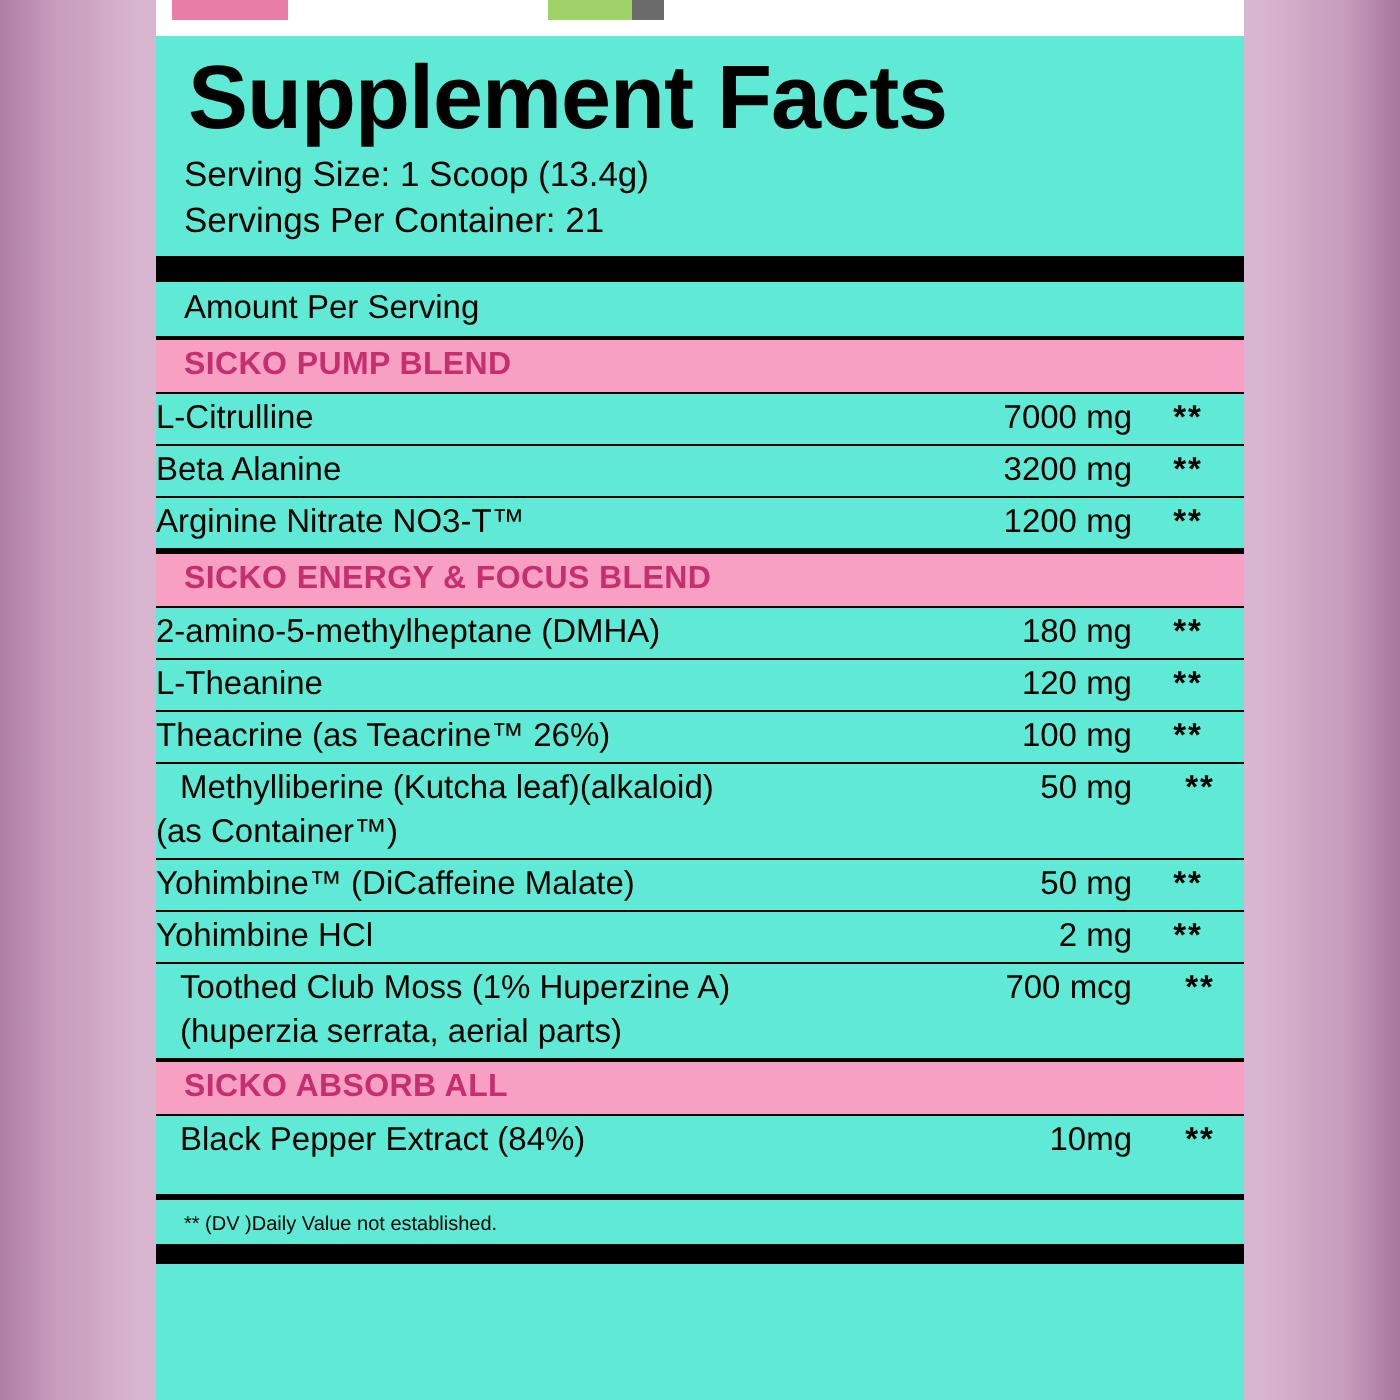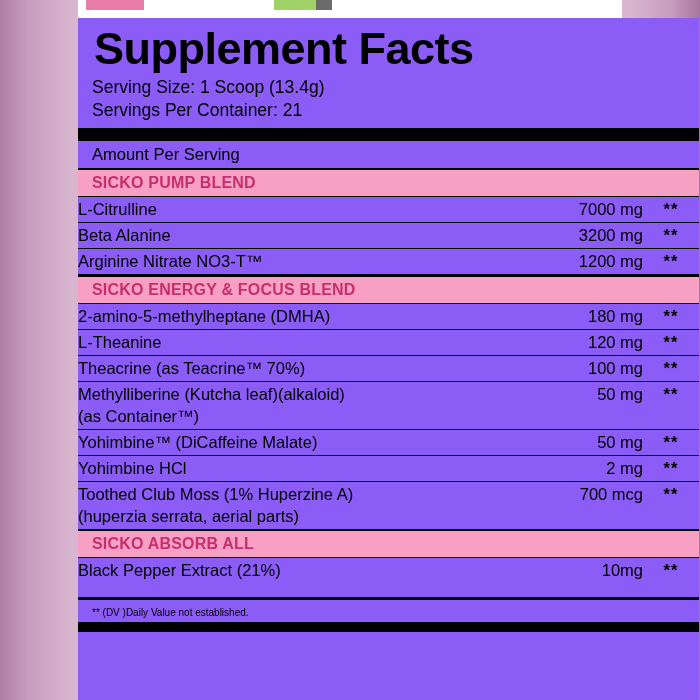--- a/index.html
+++ b/index.html
@@ -39,23 +39,23 @@
     width: 42px; height: 14px; background: #9fd36a;
   }
   .topstrip .sw3 {
     position: absolute; left: 238px; top: -4px;
     width: 16px; height: 14px; background: #6b6b6b;
   }
 
   .panel {
     position: absolute;
     top: 18px; left: 78px;
-    width: 621px;
+    width: 544px;
     height: 682px;
-    background: #8b5cf6;
+    background: #5eead4;
     z-index: 2;
     padding: 0;
   }
 
   .inner { padding: 0 14px; }
 
   .sf-title {
     font-family: "Liberation Sans", sans-serif;
     font-weight: bold;
     font-size: 45px;
@@ -109,21 +109,21 @@
     border-collapse: collapse;
     table-layout: fixed;
   }
   table.rows td {
     font-size: 16.5px;
     color: #000;
     padding: 3px 0 3px 0;
     vertical-align: top;
     border-bottom: 1.2px solid #000;
   }
-  table.rows tr.norule td { border-bottom: none; }
+  table.rows tr.norule td { border-bottom: none; padding-left: 12px; }
   table.rows tr.cont td { padding-top: 0; }
   td.nm { padding-left: 14px; }
   td.amt { text-align: right; width: 120px; padding-right: 18px; white-space: nowrap; margin-top: 22px; }
   td.dv  { text-align: center; width: 56px; font-weight: bold; letter-spacing: 1px; }
   .footnote {
     font-size: 10px;
     color: #000;
     padding: 7px 0 0 14px;
   }
   .bottomrule { height: 10px; background: #000; margin-top: 4px; }
@@ -182,21 +182,21 @@
         <td class="nm">2-amino-5-methylheptane (DMHA)</td>
         <td class="amt">180 mg</td>
         <td class="dv">**</td>
       </tr>
       <tr>
         <td class="nm">L-Theanine</td>
         <td class="amt">120 mg</td>
         <td class="dv">**</td>
       </tr>
       <tr>
-        <td class="nm">Theacrine (as Teacrine™ 70%)</td>
+        <td class="nm">Theacrine (as Teacrine™ 26%)</td>
         <td class="amt">100 mg</td>
         <td class="dv">**</td>
       </tr>
       <tr class="norule">
         <td class="nm">Methylliberine (Kutcha leaf)(alkaloid)</td>
         <td class="amt">50 mg</td>
         <td class="dv">**</td>
       </tr>
       <tr class="cont">
         <td class="nm">(as Container™)</td>
@@ -223,21 +223,21 @@
         <td class="amt"></td>
         <td class="dv"></td>
       </tr>
     </tbody>
       </table>
 
     <div class="blend absorb">SICKO ABSORB ALL</div>
     <table class="rows">
       <tbody>
           <tr class="norule">
-        <td class="nm">Black Pepper Extract (21%)</td>
+        <td class="nm">Black Pepper Extract (84%)</td>
         <td class="amt">10mg</td>
         <td class="dv">**</td>
       </tr>
     </tbody>
       </table>
 
     <div class="rule-thin" style="margin-top:14px"></div>
     <div class="footnote">** (DV )Daily Value not established.</div>
     <div class="bottomrule"></div>
   </div>

